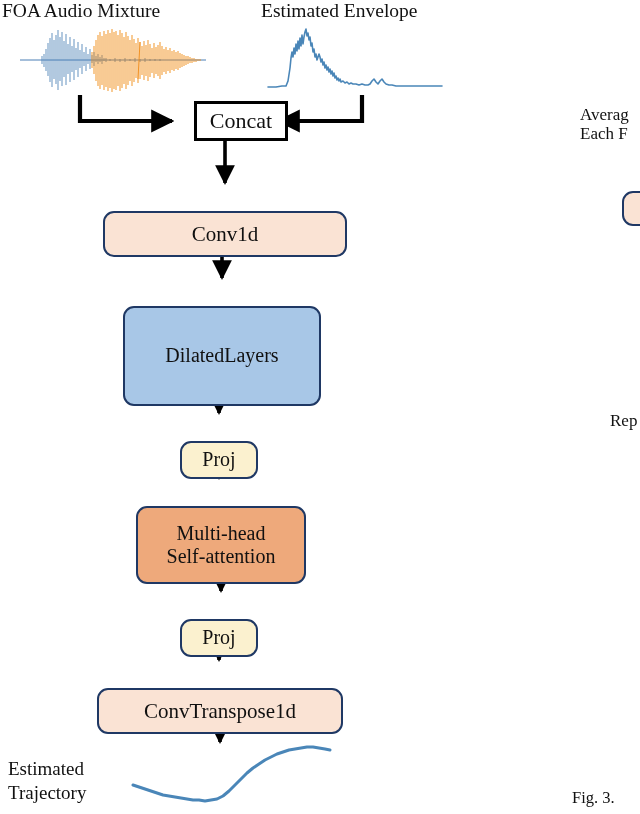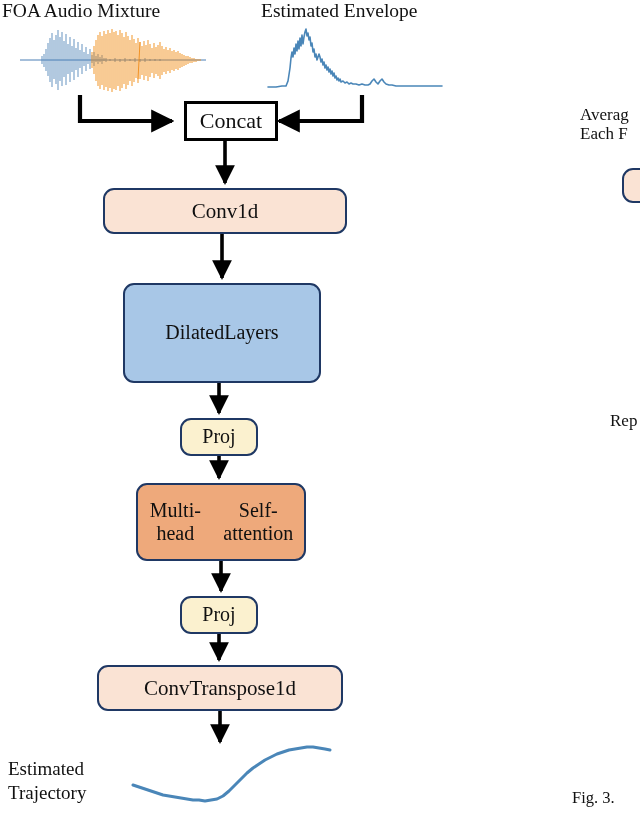--- a/index.html
+++ b/index.html
@@ -69,28 +69,29 @@
     display: flex;
     align-items: center;
     justify-content: center;
     text-align: center;
     color: #101010;
     line-height: 1.16;
   }
   .node-rounded {
     border: 2.2px solid #1f3864;
     border-radius: 11px;
+    margin-top: 23px;
   }
   .node-sharp {
     border: 3.4px solid #000000;
     background: #ffffff;
     border-radius: 0;
   }
 
-  #node-concat   { left: 184px; top: 101px; width: 94px;  height: 40px; font-size: 22px; }
+  #node-concat   { left: 194px; top: 101px; width: 94px;  height: 40px; font-size: 22px; }
   #node-conv1d   { left: 103px; top: 188px; width: 244px; height: 46px; font-size: 21px; }
   #node-dilated  { left: 123px; top: 283px; width: 198px; height: 100px; font-size: 20px; }
   #node-proj1    { left: 180px; top: 418px; width: 78px;  height: 38px; font-size: 20px; }
   #node-mhsa     { left: 136px; top: 483px; width: 170px; height: 78px; font-size: 20px; }
   #node-proj2    { left: 180px; top: 596px; width: 78px;  height: 38px; font-size: 20px; }
   #node-convt    { left: 97px;  top: 665px; width: 246px; height: 46px; font-size: 21px; }
   #node-avgbox   { left: 622px; top: 168px; width: 40px;  height: 35px; font-size: 17px; }
 
   
   #wires {
@@ -221,21 +222,21 @@
 
   <div class="node node-rounded" id="node-dilated" style="background:#a8c7e7; flex-direction:row;">
     <span>Dilated</span>
     <span>Layers</span>
   </div>
 
   <div class="node node-rounded" id="node-proj1" style="background:#fbf1cf;">
     <span>Proj</span>
   </div>
 
-  <div class="node node-rounded" id="node-mhsa" style="background:#eea97b; flex-direction:row;">
+  <div class="node node-rounded" id="node-mhsa" style="background:#eea97b; flex-direction:column;">
     <span>Multi-head</span>
     <span>Self-attention</span>
   </div>
 
   <div class="node node-rounded" id="node-proj2" style="background:#fbf1cf;">
     <span>Proj</span>
   </div>
 
   <div class="node node-rounded" id="node-convt" style="background:#fae3d4;">
     <span>ConvTranspose1d</span>

